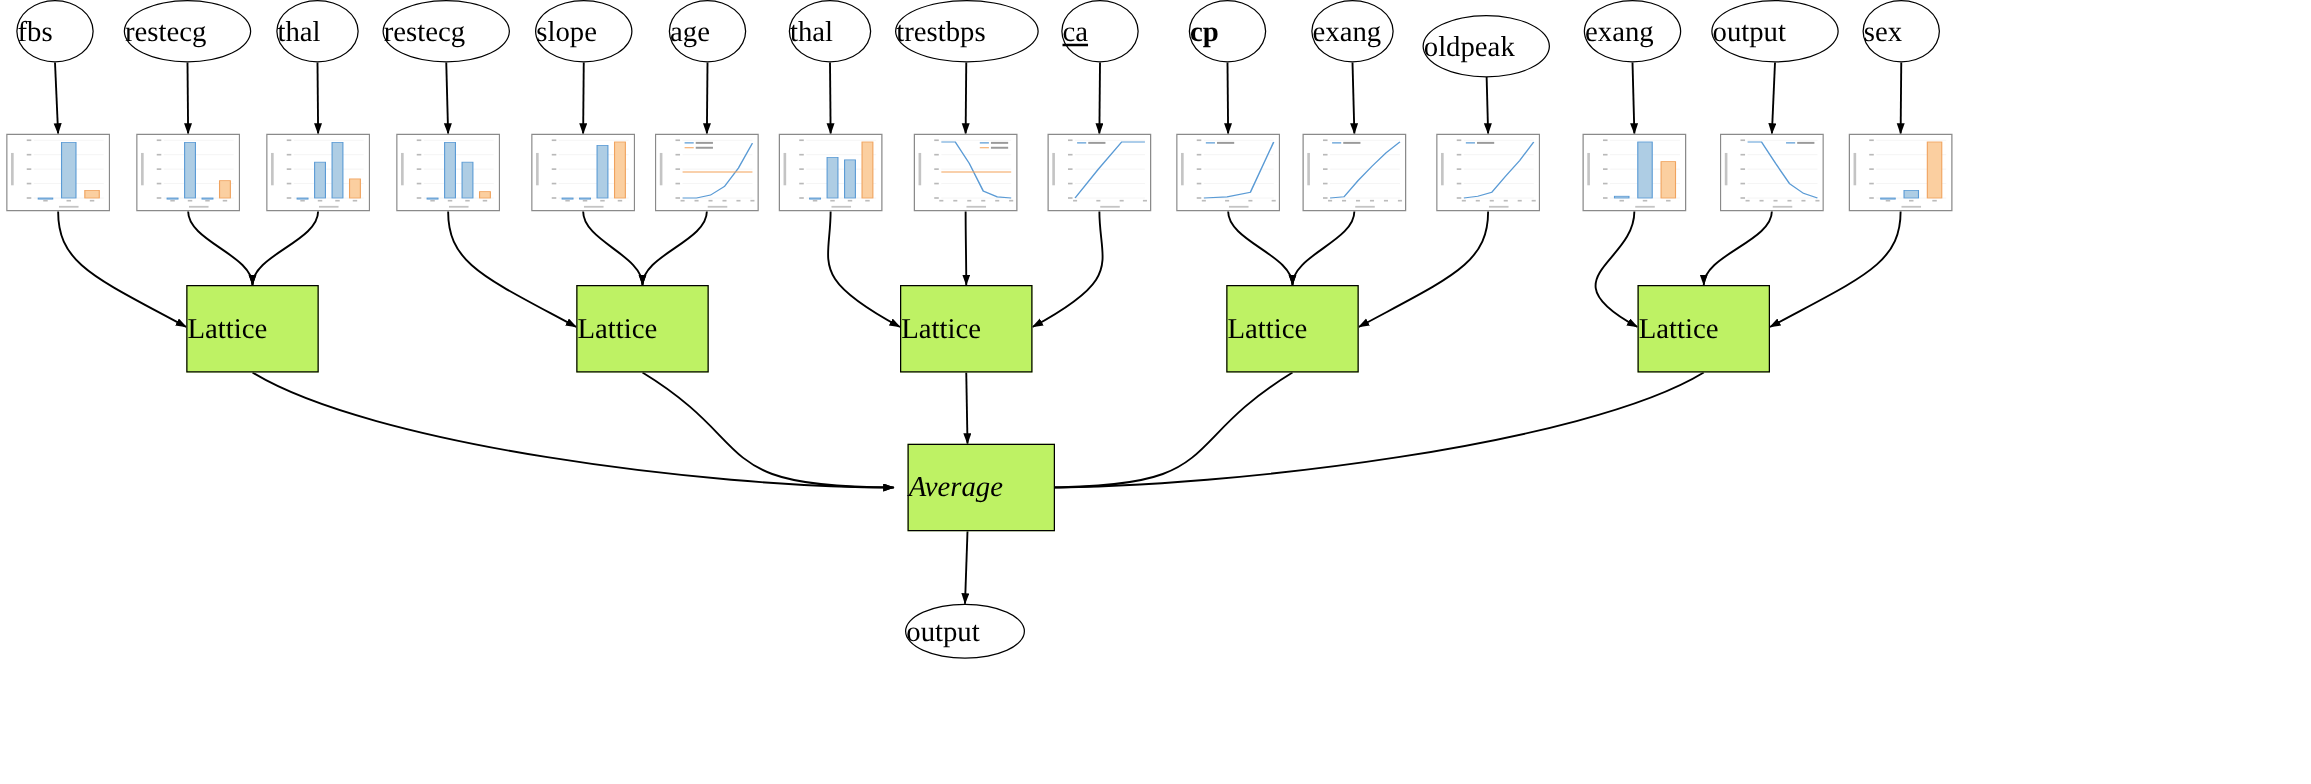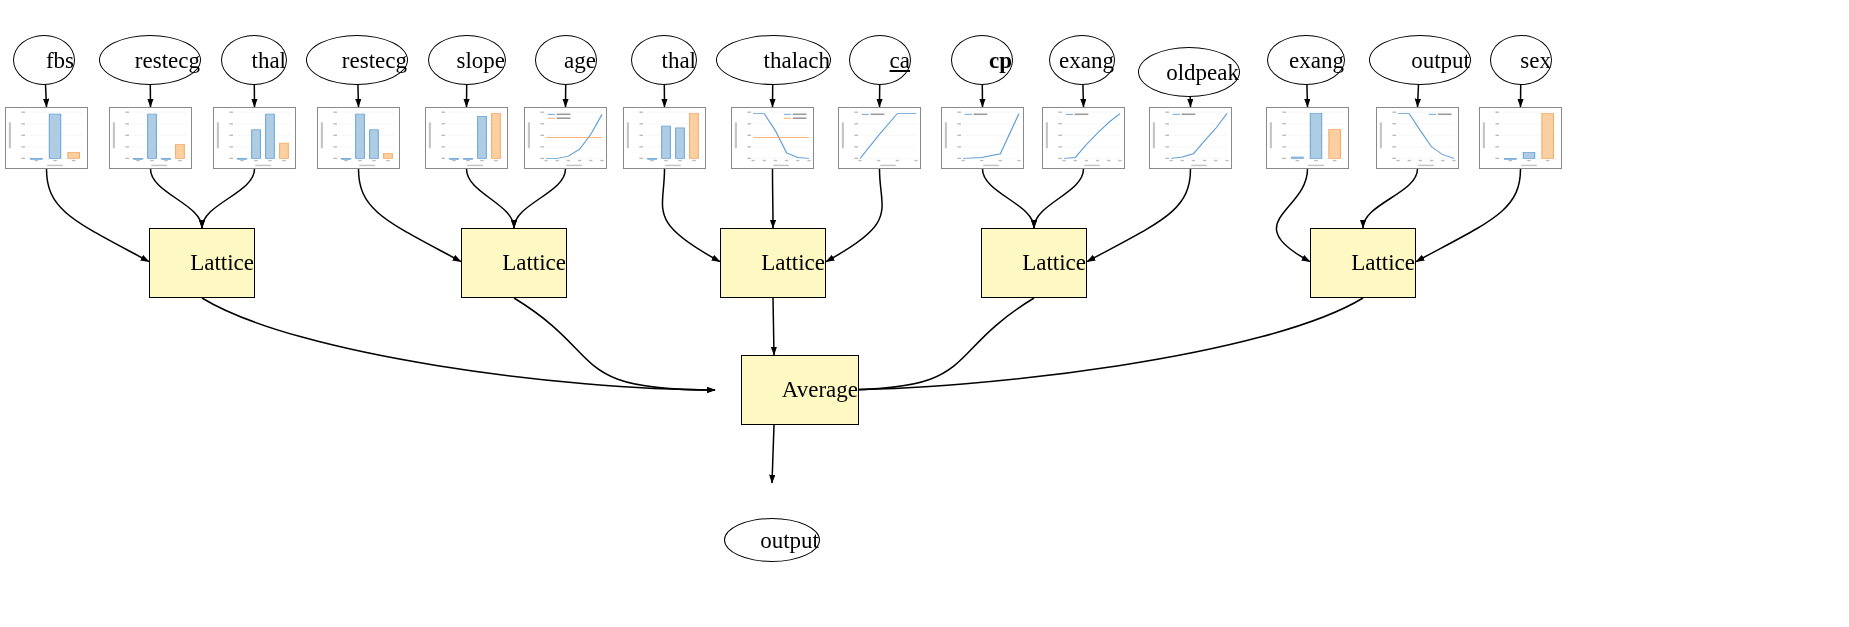--- a/index.html
+++ b/index.html
@@ -3,26 +3,26 @@
 <meta charset="utf-8">
 <style>
   html,body{margin:0;padding:0;background:#ffffff;}
   body{width:1849px;height:627px;position:relative;overflow:hidden;
        font-family:"Liberation Serif","DejaVu Serif",serif;}
   #canvas{position:absolute;left:0;top:0;width:1849px;height:627px;}
   svg.edges{position:absolute;left:0;top:0;width:1849px;height:627px;pointer-events:none;}
 
   .node-ellipse{
     position:absolute;border:1.6px solid #000;border-radius:50%;
-    background:#fff;display:flex;align-items:center;justify-content:flex-end;
-    font-size:23px;color:#000;box-sizing:border-box;line-height:1;margin-top:35px;
+    background:#fff;display:flex;align-items:center;justify-content:flex-start;
+    font-size:23px;color:#000;box-sizing:border-box;line-height:1;
   }
   .node-box{
-    position:absolute;border:1.7px solid #000;background:#fef9c3;
-    display:flex;align-items:center;justify-content:flex-end;
+    position:absolute;border:1.7px solid #000;background:#bef264;
+    display:flex;align-items:center;justify-content:flex-start;
     font-size:23px;color:#000;box-sizing:border-box;
   }
   .calib-card{
     position:absolute;border:1.4px solid #8a8a8a;background:#fff;
     box-sizing:border-box;overflow:hidden;
   }
   .calib-card svg{display:block;width:100%;height:100%;}
 </style>
 </head>
 <body>
@@ -89,21 +89,21 @@
       <div class="node-ellipse" style="left: 428px; top: 0px; width: 78px; height: 50px;">
         <span>slope</span>
       </div>
       <div class="node-ellipse" style="left: 535px; top: 0px; width: 62px; height: 50px;">
         <span>age</span>
       </div>
       <div class="node-ellipse" style="left: 631px; top: 0px; width: 66px; height: 50px;">
         <span>thal</span>
       </div>
       <div class="node-ellipse" style="left: 716px; top: 0px; width: 115px; height: 50px;">
-        <span>thalach</span>
+        <span>trestbps</span>
       </div>
       <div class="node-ellipse" style="left: 849px; top: 0px; width: 62px; height: 50px; text-decoration: underline;">
         <span>ca</span>
       </div>
       <div class="node-ellipse" style="left: 951px; top: 0px; width: 62px; height: 50px; font-weight: bold;">
         <span>cp</span>
       </div>
       <div class="node-ellipse" style="left: 1049px; top: 0px; width: 66px; height: 50px;">
         <span>exang</span>
       </div>
@@ -505,20 +505,20 @@
       </div>
       <div class="node-box" style="left: 720px; top: 228px; width: 106px; height: 70px;">
         <span>Lattice</span>
       </div>
       <div class="node-box" style="left: 981px; top: 228px; width: 106px; height: 70px;">
         <span>Lattice</span>
       </div>
       <div class="node-box" style="left: 1310px; top: 228px; width: 106px; height: 70px;">
         <span>Lattice</span>
       </div>
-      <div class="node-box" style="left: 741px; top: 355px; width: 118px; height: 70px;">
+      <div class="node-box" style="left: 726px; top: 355px; width: 118px; height: 70px; font-style: italic;">
         <span>Average</span>
       </div>
       <div class="node-ellipse" style="left: 724px; top: 483px; width: 96px; height: 44px;">
         <span>output</span>
       </div>
     </div>
 </div>
 
 </body></html>

